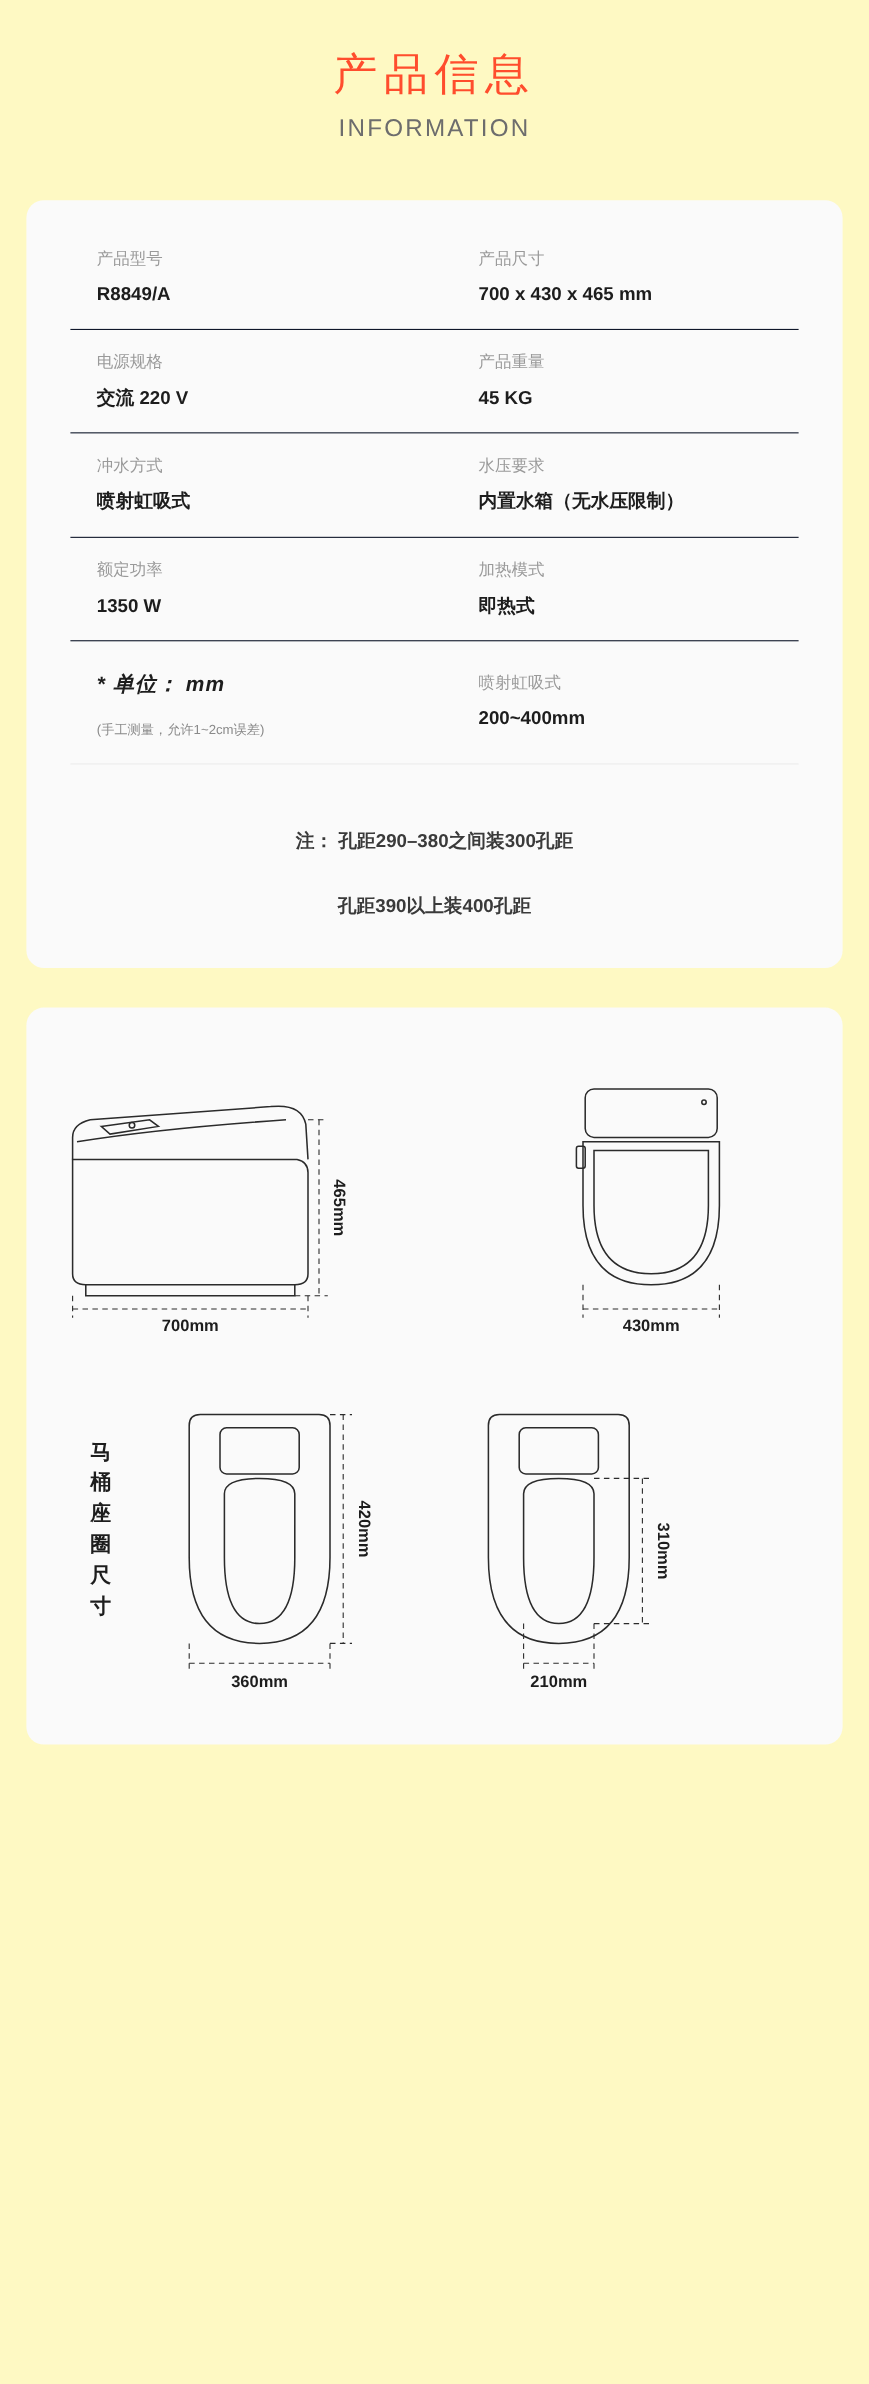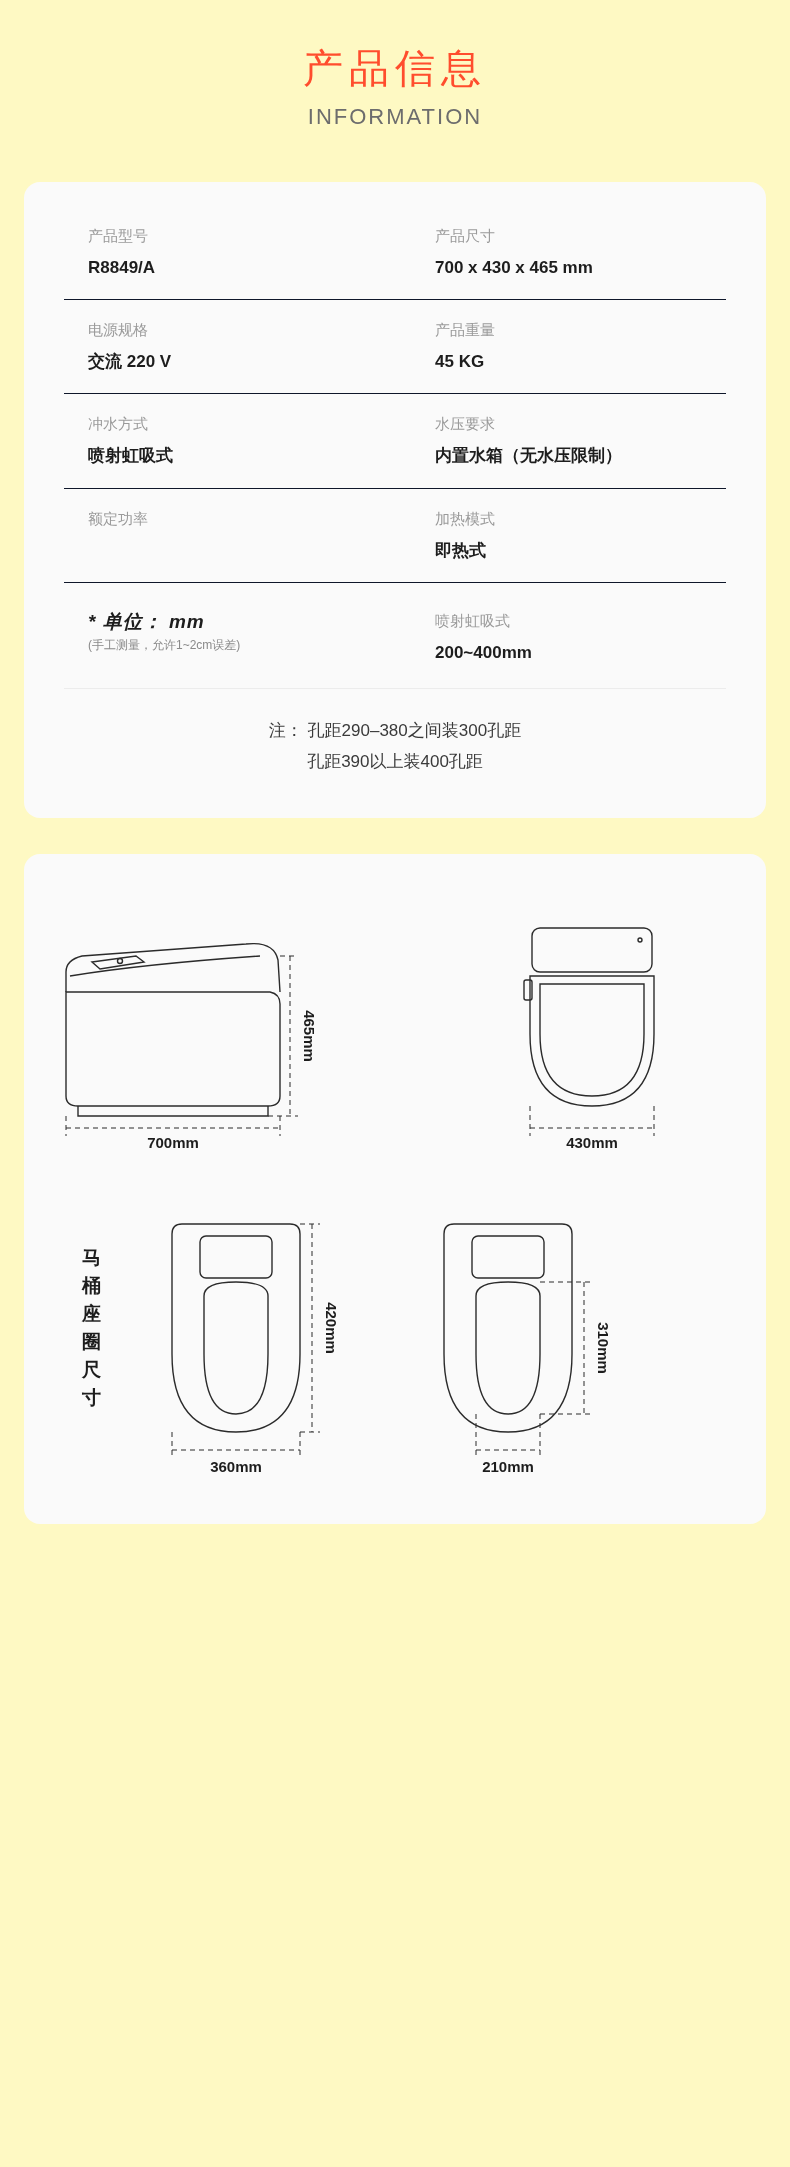--- a/index.html
+++ b/index.html
@@ -81,32 +81,33 @@
   .units-main {
     font-size: 19px;
     color: #1d1d1d;
     font-weight: bold;
     letter-spacing: 1px;
     font-style: italic;
   }
   .units-sub {
     font-size: 12px;
     color: #8a8a8a;
-    margin-top: 2px;
+    margin-top: 20px;
   }
 
   .note {
     text-align: center;
     padding: 26px 0 10px 0;
     color: #3a3a3a;
   }
   .note div {
     font-size: 17px;
     line-height: 1.85;
-    font-weight: normal;
+    font-weight: bold;
+    margin-top: 28px;
   }
 
   
   .diagram-card {
     margin: 36px 24px 0 24px;
     background: #fafafa;
     border-radius: 16px;
     padding: 30px 0 40px 0;
     position: relative;
   }
@@ -154,20 +155,21 @@
       </div>
       <div class="spec-col right">
         <div class="spec-label">水压要求</div>
         <div class="spec-value">内置水箱（无水压限制）</div>
       </div>
     </div>
 
     <div class="spec-row">
       <div class="spec-col">
         <div class="spec-label">额定功率</div>
+        <div class="spec-value">1350 W</div>
       </div>
       <div class="spec-col right">
         <div class="spec-label">加热模式</div>
         <div class="spec-value">即热式</div>
       </div>
     </div>
 
     <div class="units-row">
       <div class="units-left">
         <div class="units-main">* 单位： mm</div>

